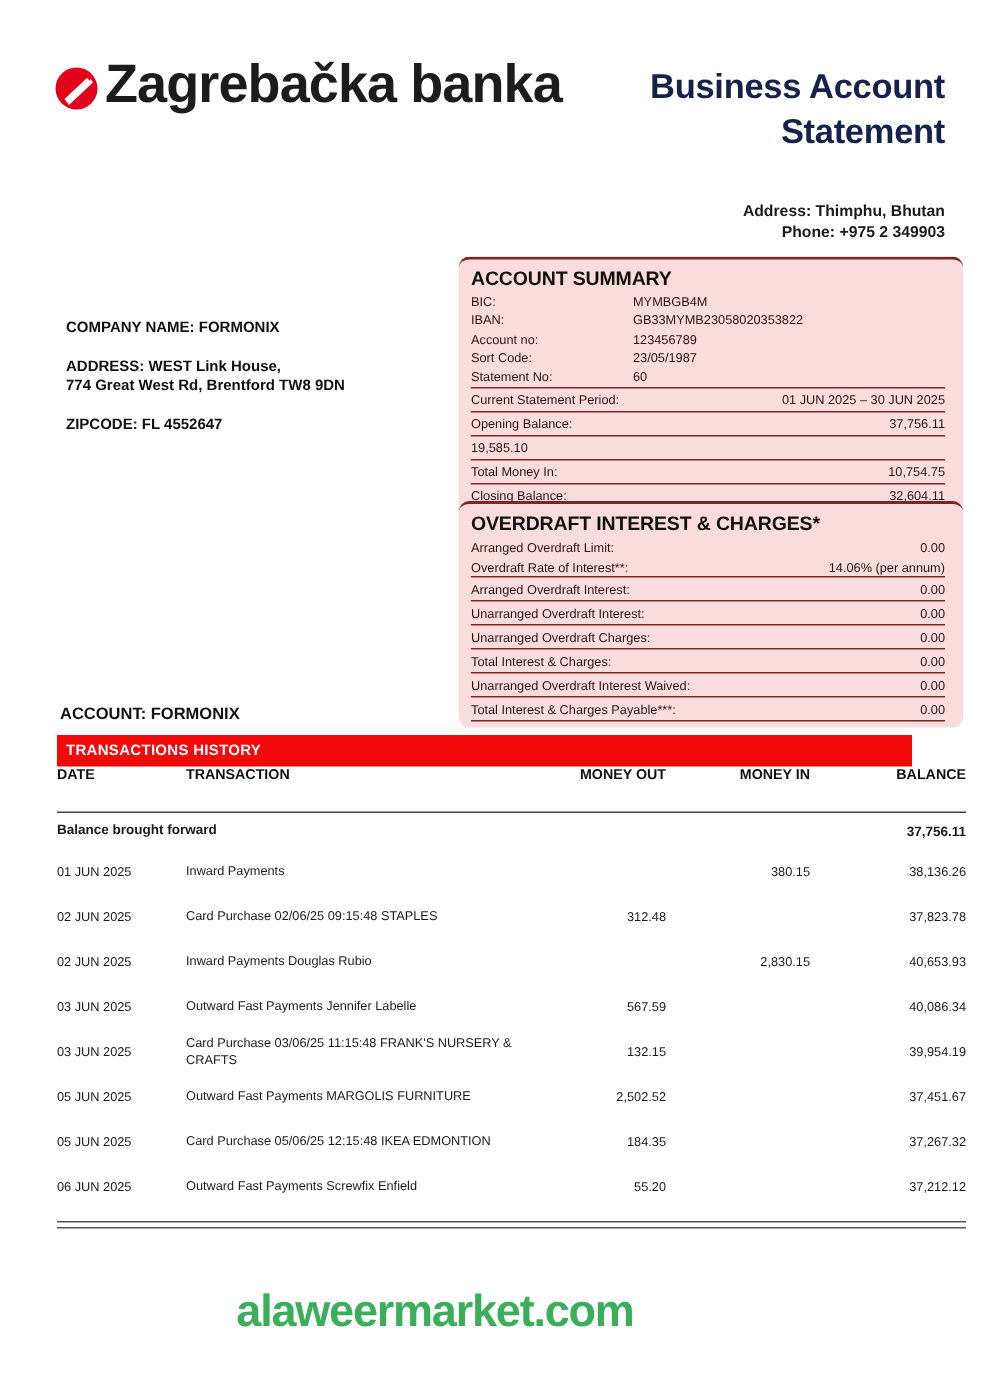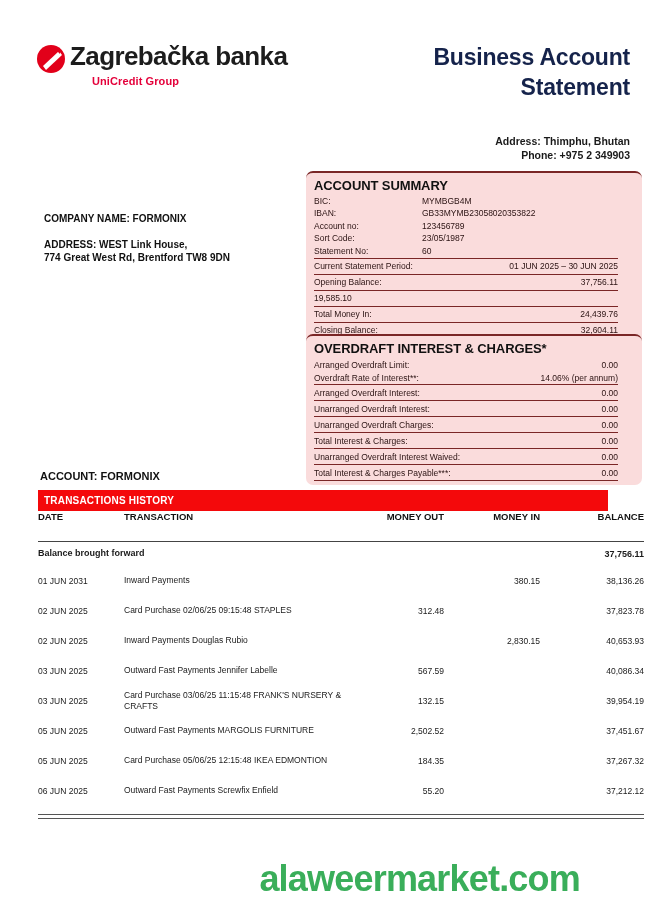--- a/index.html
+++ b/index.html
@@ -42,21 +42,21 @@
     height: 30px;
     margin-top: 4px;
     margin-right: 4px;
     flex: 0 0 auto;
   }
   .logo-text-wrap {
     display: flex;
     flex-direction: column;
   }
   .logo-wordmark {
-    font-size: 26px;
+    font-size: 36px;
     font-weight: bold;
     letter-spacing: -0.6px;
     color: #1c1c1c;
     line-height: 32px;
     white-space: nowrap;
   }
   .logo-sub {
     font-size: 11px;
     font-weight: bold;
     color: #E4003A;
@@ -103,21 +103,21 @@
   .company-block .grp { margin-bottom: 13px; }
   .company-block .grp:last-child { margin-bottom: 0; }
 
   
   .sum-box {
     position: absolute;
     background: #fadcdc;
     border-radius: 7px;
     border-top: 2px solid #7a2626;
     box-sizing: border-box;
-    padding: 5px 24px 4px 8px;
+    padding: 5px 12px 4px 8px;
   }
   #account-summary-box {
     left: 306px;
     top: 171px;
     width: 336px;
   }
   #overdraft-box {
     left: 306px;
     top: 334px;
     width: 336px;
@@ -232,43 +232,42 @@
     border-bottom: 1.2px solid #555;
     height: 3px;
   }
 
   
   .watermark {
     position: absolute;
     left: 0;
     top: 858px;
     width: 580px;
-    text-align: right;
-    font-size: 36px;
+    text-align: center;
+    font-size: 30px;
     font-weight: bold;
     color: #3aae5a;
     letter-spacing: -0.8px;
   }
 </style>
 </head>
 <body>
 
 <div class="page">
 
   <div class="header">
 
     <div class="logo-block">
       <svg class="logo-mark" viewBox="0 0 30 30">
         <circle cx="15" cy="15" r="14" fill="#E2001A"></circle>
         <path d="M7 22 L23 7 L26 11 L10 26 Z" fill="#ffffff"></path>
         <path d="M18 4 L24 4 L24 10 Z" fill="#E2001A"></path>
       </svg>
       <div class="logo-text-wrap">
         <div class="logo-wordmark">Zagrebačka banka</div>
-        <div class="logo-sub">UniCredit Group</div>
       </div>
     </div>
 
     <div class="doc-title">
       <div>Business Account</div>
       <div>Statement</div>
     </div>
 
     <div class="bank-contact">
       <div>Address: Thimphu, Bhutan</div>
@@ -276,20 +275,23 @@
     </div>
   </div>
 
   <div class="company-block">
     <div class="grp">
       <div>COMPANY NAME: FORMONIX</div>
     </div>
     <div class="grp">
       <div>ADDRESS: WEST Link House,</div>
       <div>774 Great West Rd, Brentford TW8 9DN</div>
+    </div>
+    <div class="grp">
+      <div>ZIPCODE: FL 4552647</div>
     </div>
   </div>
 
   <div class="sum-box" id="account-summary-box">
     <div class="sum-title">ACCOUNT SUMMARY</div>
     <div>
       <div class="kv-row">
         <span class="k">BIC:</span>
         <span class="v">MYMBGB4M</span>
       </div>
@@ -317,21 +319,21 @@
       </div>
       <div class="lined-row">
         <span class="lbl">Opening Balance:</span>
         <span class="val">37,756.11</span>
       </div>
       <div class="lined-row">
         <span class="val">19,585.10</span>
       </div>
       <div class="lined-row">
         <span class="lbl">Total Money In:</span>
-        <span class="val">24,439.76</span>
+        <span class="val">10,754.75</span>
       </div>
       <div class="lined-row lined-last">
         <span class="lbl">Closing Balance:</span>
         <span class="val">32,604.11</span>
       </div>
     </div>
   </div>
 
   <div class="sum-box" id="overdraft-box">
     <div class="sum-title">OVERDRAFT INTEREST &amp; CHARGES*</div>
@@ -385,21 +387,21 @@
 
     <div class="tx-row brought">
       <span class="c-date"></span>
       <span class="c-desc" style="width:310px;margin-left:-86px;padding-left:0;">Balance brought forward</span>
       <span class="c-out"></span>
       <span class="c-in"></span>
       <span class="c-bal">37,756.11</span>
     </div>
 
     <div class="tx-row">
-      <span class="c-date">01 JUN 2031</span>
+      <span class="c-date">01 JUN 2025</span>
       <span class="c-desc">Inward Payments</span>
       <span class="c-out"></span>
       <span class="c-in">380.15</span>
       <span class="c-bal">38,136.26</span>
     </div>
 
     <div class="tx-row">
       <span class="c-date">02 JUN 2025</span>
       <span class="c-desc">Card Purchase 02/06/25 09:15:48 STAPLES</span>
       <span class="c-out">312.48</span>

